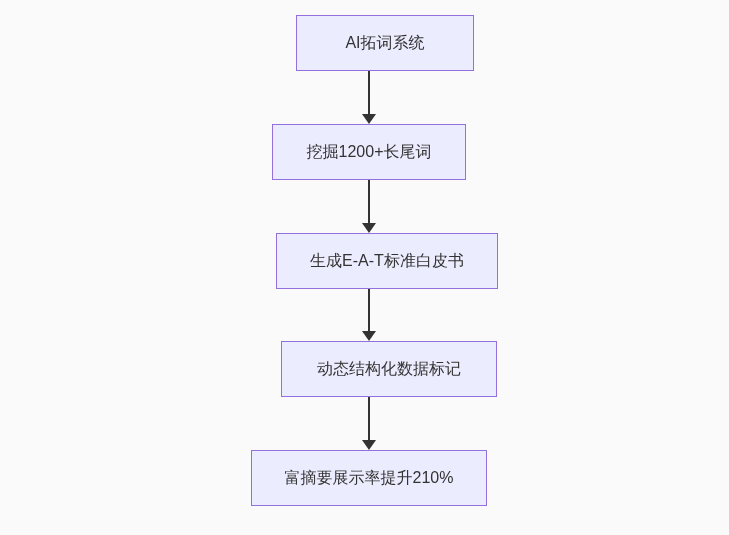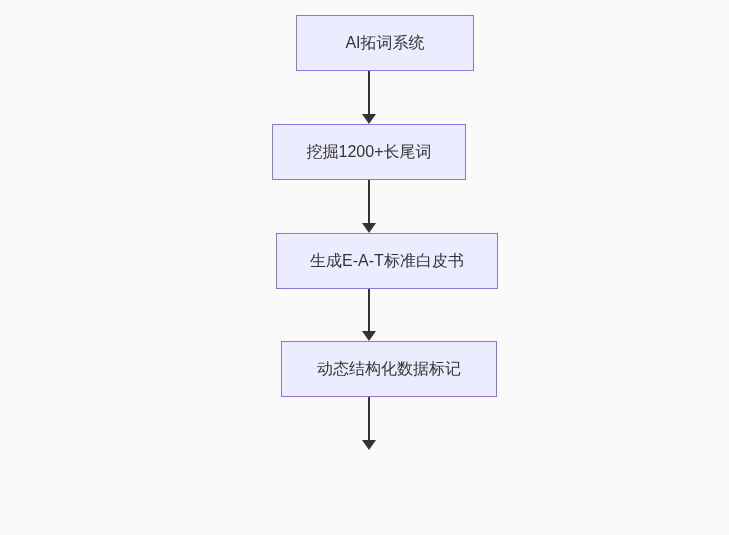--- a/index.html
+++ b/index.html
@@ -100,14 +100,17 @@
 
   <div class="node node-4">
     <span>动态结构化数据标记</span>
   </div>
 
   <div class="edge edge-4">
     <div class="edge-line"></div>
     <div class="arrowhead"></div>
   </div>
 
+  <div class="node node-5">
+    <span>富摘要展示率提升210%</span>
+  </div>
 
 </div>
 
 </body></html>

